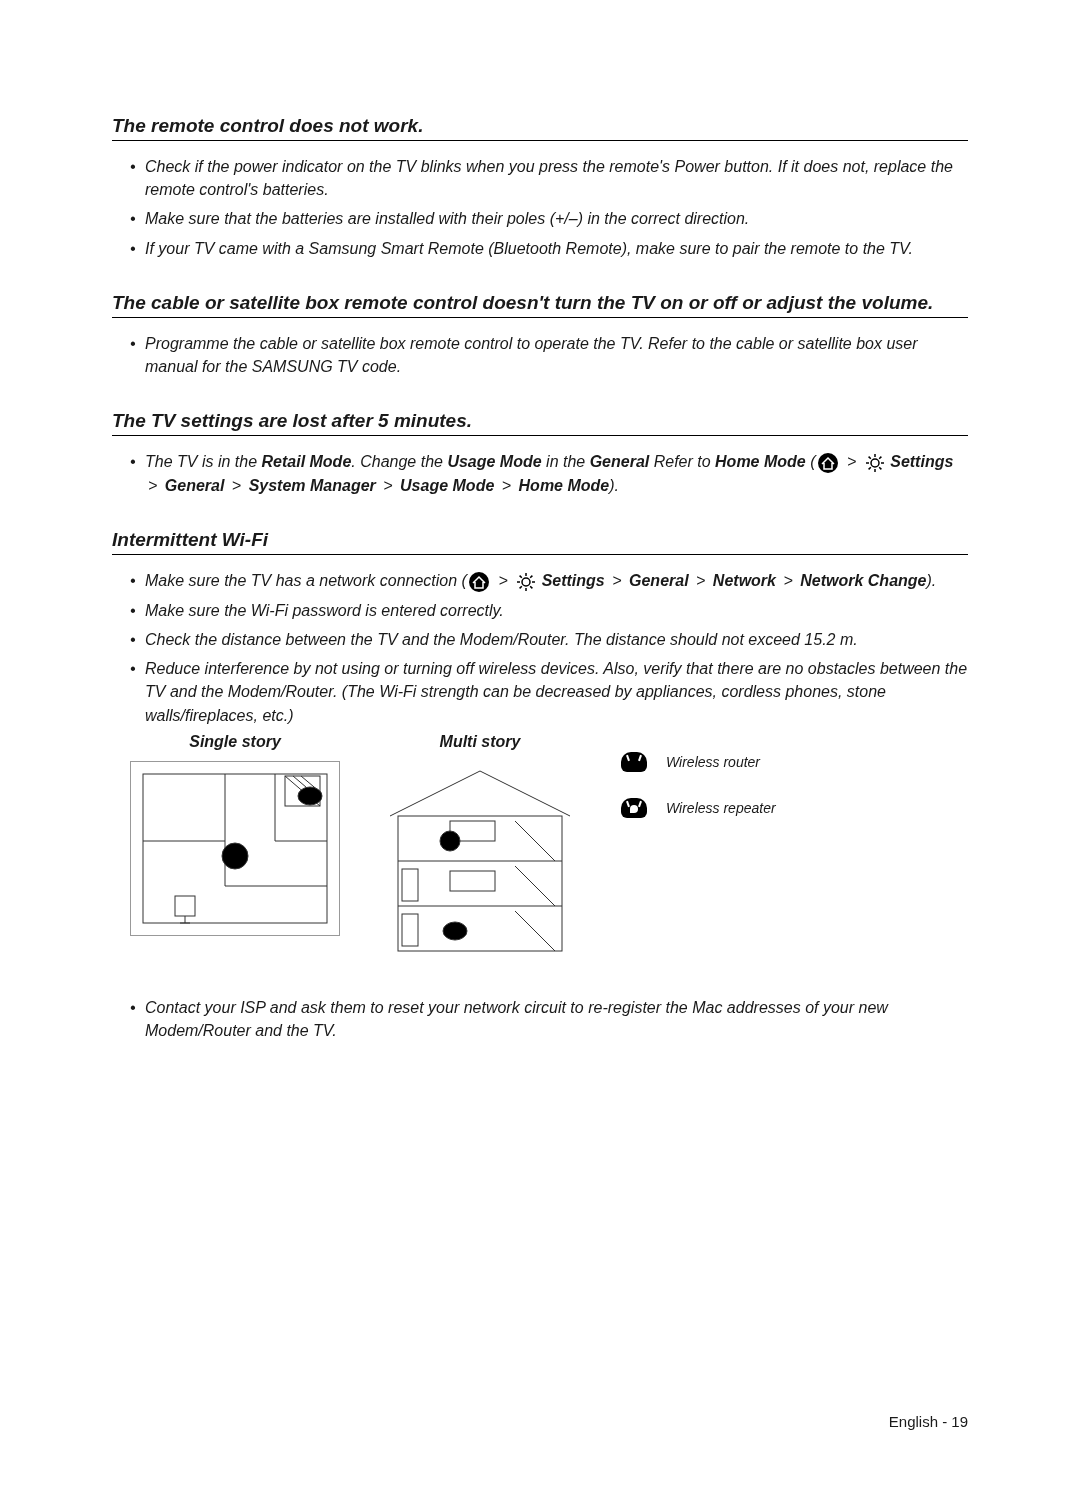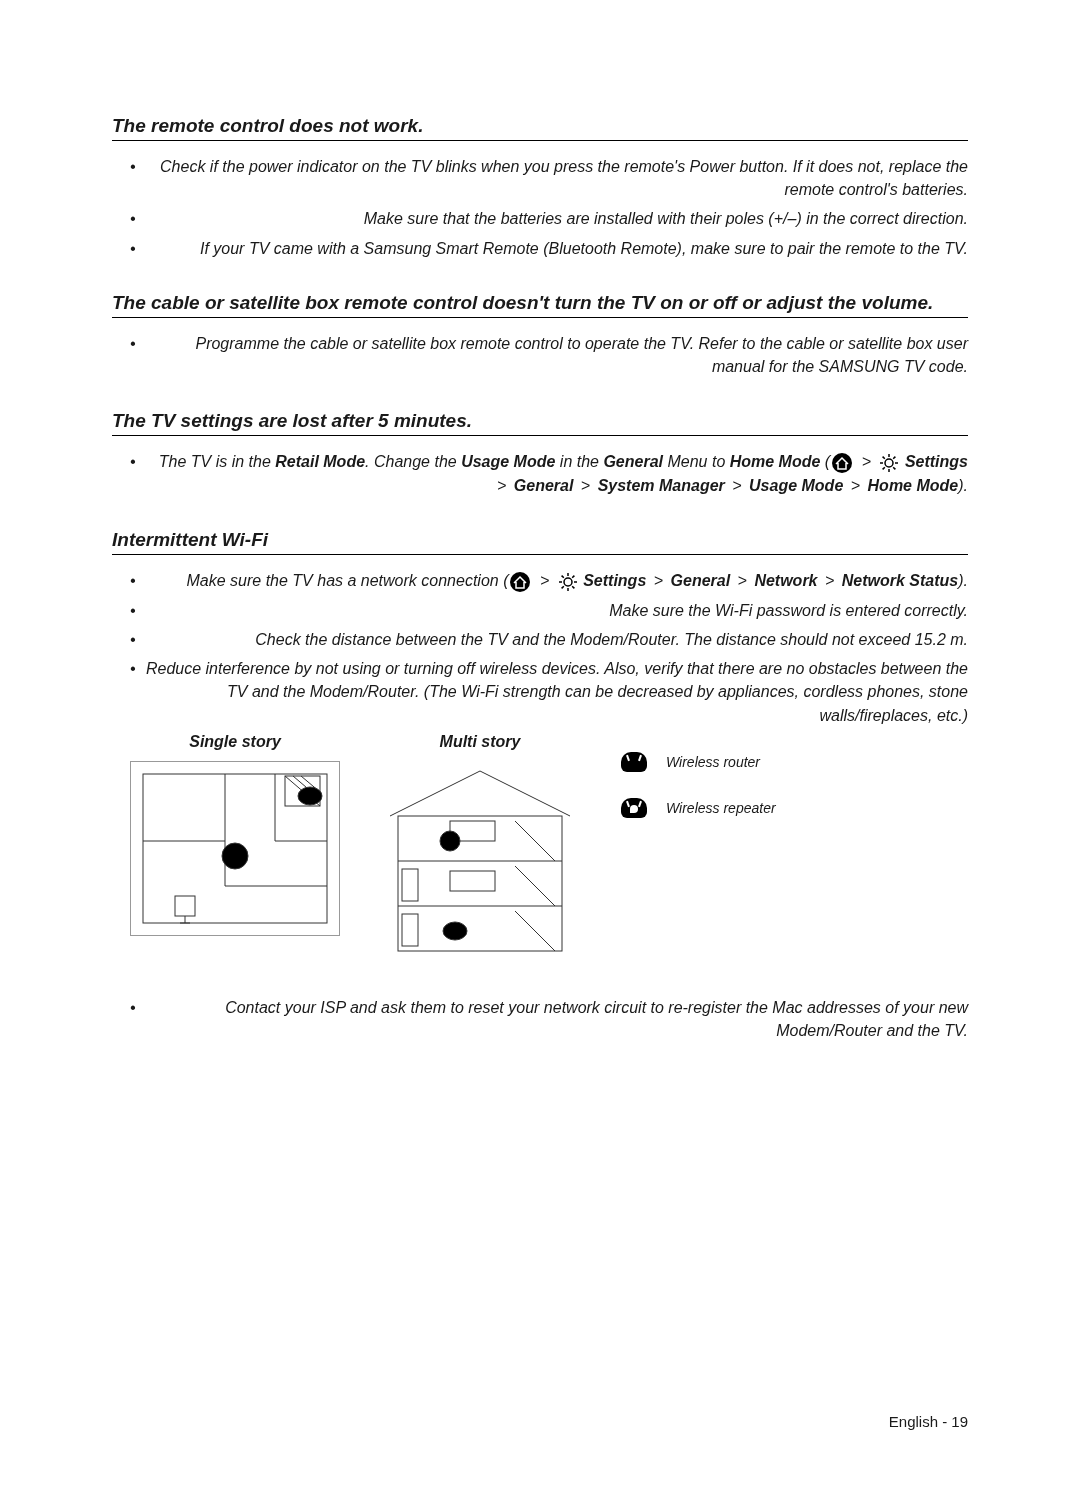--- a/index.html
+++ b/index.html
@@ -15,21 +15,21 @@
     .section-title {
       font-size: 19px;
       font-weight: bold;
       border-bottom: 1.5px solid #000;
       padding-bottom: 3px;
       margin-bottom: 14px;
       display: inline-block;
       width: 100%;
     }
     .section { margin-bottom: 32px; font-style: italic; }
-    ul { list-style: none; padding-left: 18px; text-align: right; }
+    ul { list-style: none; padding-left: 18px; }
     li {
       position: relative;
       padding-left: 15px;
       font-size: 16px;
       line-height: 1.45;
       margin-bottom: 6px;
     }
     li::before {
       content: "•";
       position: absolute;
@@ -136,21 +136,21 @@
   <div class="section-title">The cable or satellite box remote control doesn't turn the TV on or off or adjust the volume.</div>
   <ul>
     <li>Programme the cable or satellite box remote control to operate the TV. Refer to the cable or satellite box user manual for the SAMSUNG TV code.</li>
   </ul>
 </div>
 
 <div class="section">
   <div class="section-title">The TV settings are lost after 5 minutes.</div>
   <ul>
     <li>
-      <span>The TV is in the </span><span class="bold">Retail Mode</span><span>. Change the </span><span class="bold">Usage Mode</span><span> in the </span><span class="bold">General</span><span> Menu to </span><span class="bold">Home Mode</span><span> (</span><span class="icon-home">
+      <span>The TV is in the </span><span class="bold">Retail Mode</span><span>. Change the </span><span class="bold">Usage Mode</span><span> in the </span><span class="bold">General</span><span> Refer to </span><span class="bold">Home Mode</span><span> (</span><span class="icon-home">
           <svg width="22" height="22">
             <circle cx="11" cy="11" r="10" fill="#000"></circle>
             <path d="M5 12 L11 6 L17 12 M7 11 V17 H15 V11" stroke="#fff" stroke-width="1.5" fill="none"></path>
           </svg>
         </span>
       <span class="chev">&gt;</span>
       <span class="icon-gear">
           <svg width="20" height="20">
             <circle cx="10" cy="10" r="4" fill="none" stroke="#000" stroke-width="1.5"></circle>
             <g stroke="#000" stroke-width="1.5">
@@ -203,21 +203,21 @@
               <line x1="14.2" y1="5.8" x2="16.4" y2="3.6"></line>
             </g>
           </svg>
         </span>
       <span class="bold">Settings</span>
       <span class="chev">&gt;</span>
       <span class="bold">General</span>
       <span class="chev">&gt;</span>
       <span class="bold">Network</span>
       <span class="chev">&gt;</span>
-      <span class="bold">Network Status</span><span>).</span>
+      <span class="bold">Network Change</span><span>).</span>
     </li>
     <li>Make sure the Wi-Fi password is entered correctly.</li>
     <li>Check the distance between the TV and the Modem/Router. The distance should not exceed 15.2 m.</li>
     <li>Reduce interference by not using or turning off wireless devices. Also, verify that there are no obstacles between the TV and the Modem/Router. (The Wi-Fi strength can be decreased by appliances, cordless phones, stone walls/fireplaces, etc.)</li>
   </ul>
 
   <div class="diagrams">
     <div class="diagram-col">
       <div class="diagram-label">Single story</div>
       <div class="diagram-box">

